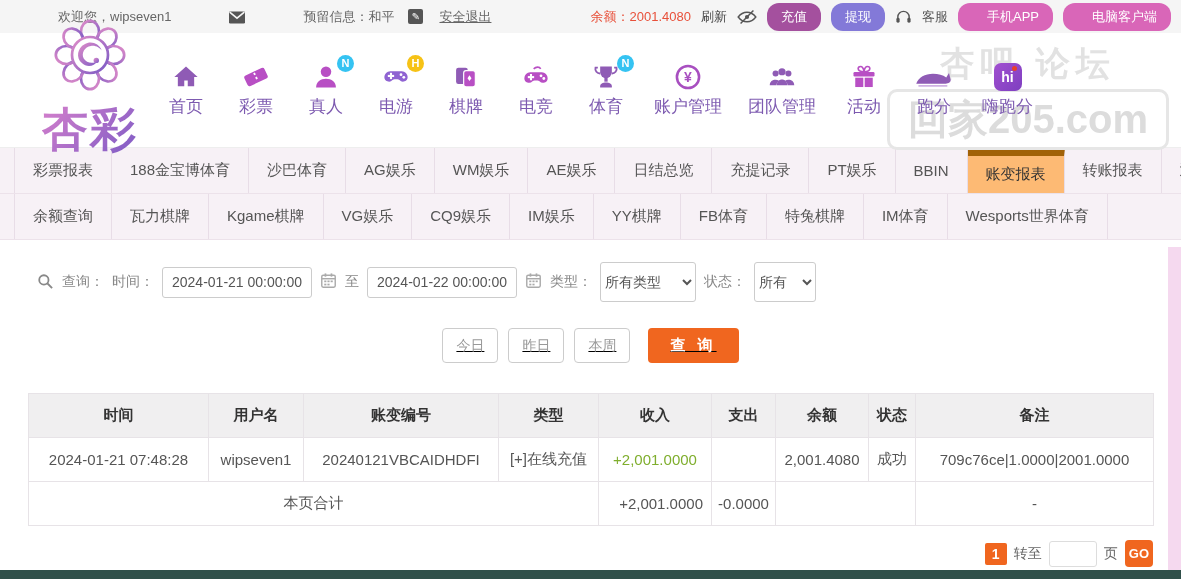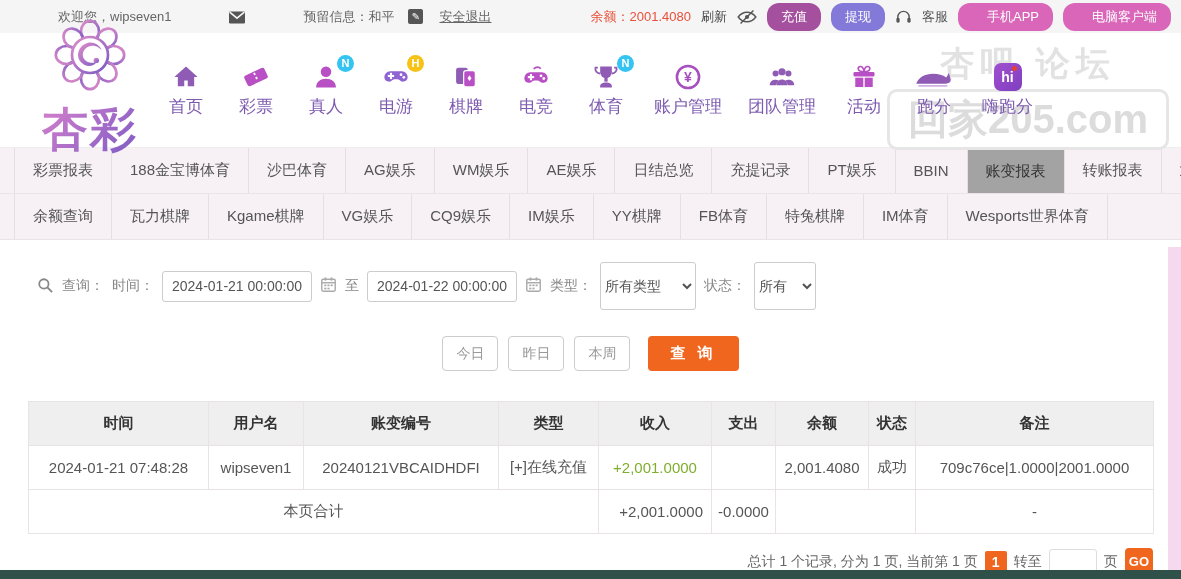--- a/index.html
+++ b/index.html
@@ -42,30 +42,30 @@
     z-index:1; user-select:none; }
   .watermark .w1 { font-size:34px; font-weight:bold; letter-spacing:6px; }
   .watermark .w2 { font-size:40px; font-weight:bold; border:3px solid #e6e6e6; border-radius:10px;
     padding:0 18px; margin-top:2px; color:#dcdcdc; }
   
   .tabs { background:#f7f1f6; border-top:1px solid #eee; }
   .tabrow { display:flex; height:46px; border-bottom:1px solid #ece2ea; }
   .tab { display:flex; align-items:center; padding:0 18px; font-size:15px; color:#555;
     border-right:1px solid #e8dde7; cursor:pointer; white-space:nowrap; }
   .tabrow .tab:first-child { border-left:1px solid #e8dde7; margin-left:14px; }
-  .tab.active { background:#a3a3a3; border-top:2px solid #a16207; color:#333; }
+  .tab.active { background:#fdba74; border-top:8px solid #a16207; color:#333; }
   
   .content { position:relative; background:#fff; height:332px;border-radius:7px; }
   .filters { display:flex; align-items:center; gap:8px; padding:22px 0 0 36px; font-size:14px; color:#888; }
   .filters .lab { white-space:nowrap; }
   .txt-input { width:150px; height:31px; border:1px solid #ccc; border-radius:3px; font-size:14px;
     color:#555; text-align:center; background:#fff; }
-  select { height:48px; border:1px solid #ccc; border-radius:3px; font-size:14px; color:#555; background:#fff; }
+  select { height:40px; border:1px solid #ccc; border-radius:3px; font-size:14px; color:#555; background:#fff; }
   .sel-type { width:96px; } .sel-status { width:62px; }
-  .quickrow { display:flex; justify-content:center; gap:10px; margin-top:26px; }
+  .quickrow { display:flex; justify-content:center; gap:10px; margin-top:26px;text-decoration:underline; }
   .q-btn { background:#fff; border:1px solid #ccc; border-radius:4px; color:#999; font-size:14px;
     padding:7px 13px; cursor:pointer; }
   .query-btn { background:#f0661f; border:none; border-radius:4px; color:#fff; font-size:15px;
     font-weight:bold; padding:8px 22px; letter-spacing:4px; cursor:pointer; margin-left:8px; }
   
   table.report { border-collapse:collapse; margin:30px 0 0 28px; width:1125px; table-layout:fixed;
     font-size:15px; color:#555; }
   .report th, .report td { border:1px solid #e7e3e7; height:44px; text-align:center; overflow:hidden; }
   .report th { background:#f0eff0; color:#333; font-weight:bold; }
   .report td.income { color:#7fae2d; }
@@ -380,21 +380,20 @@
       <td colspan="4">本页合计</td>
       <td class="sum-income">+2,001.0000</td>
       <td>-0.0000</td>
       <td colspan="2"></td>
       <td>-</td>
     </tr>
   </tbody>
     </table>
 
   <div class="pagination">
-    <span>总计 1 个记录, 分为 1 页, 当前第 1 页</span>
     <span class="page-cur">1</span>
     <span>转至</span>
     <input class="goto-input" type="text" style="">
     <span>页</span>
     <button class="go-btn">GO</button>
   </div>
 </div>
 
 <div class="pink-strip"></div>
 <div class="bottom-strip"></div>

